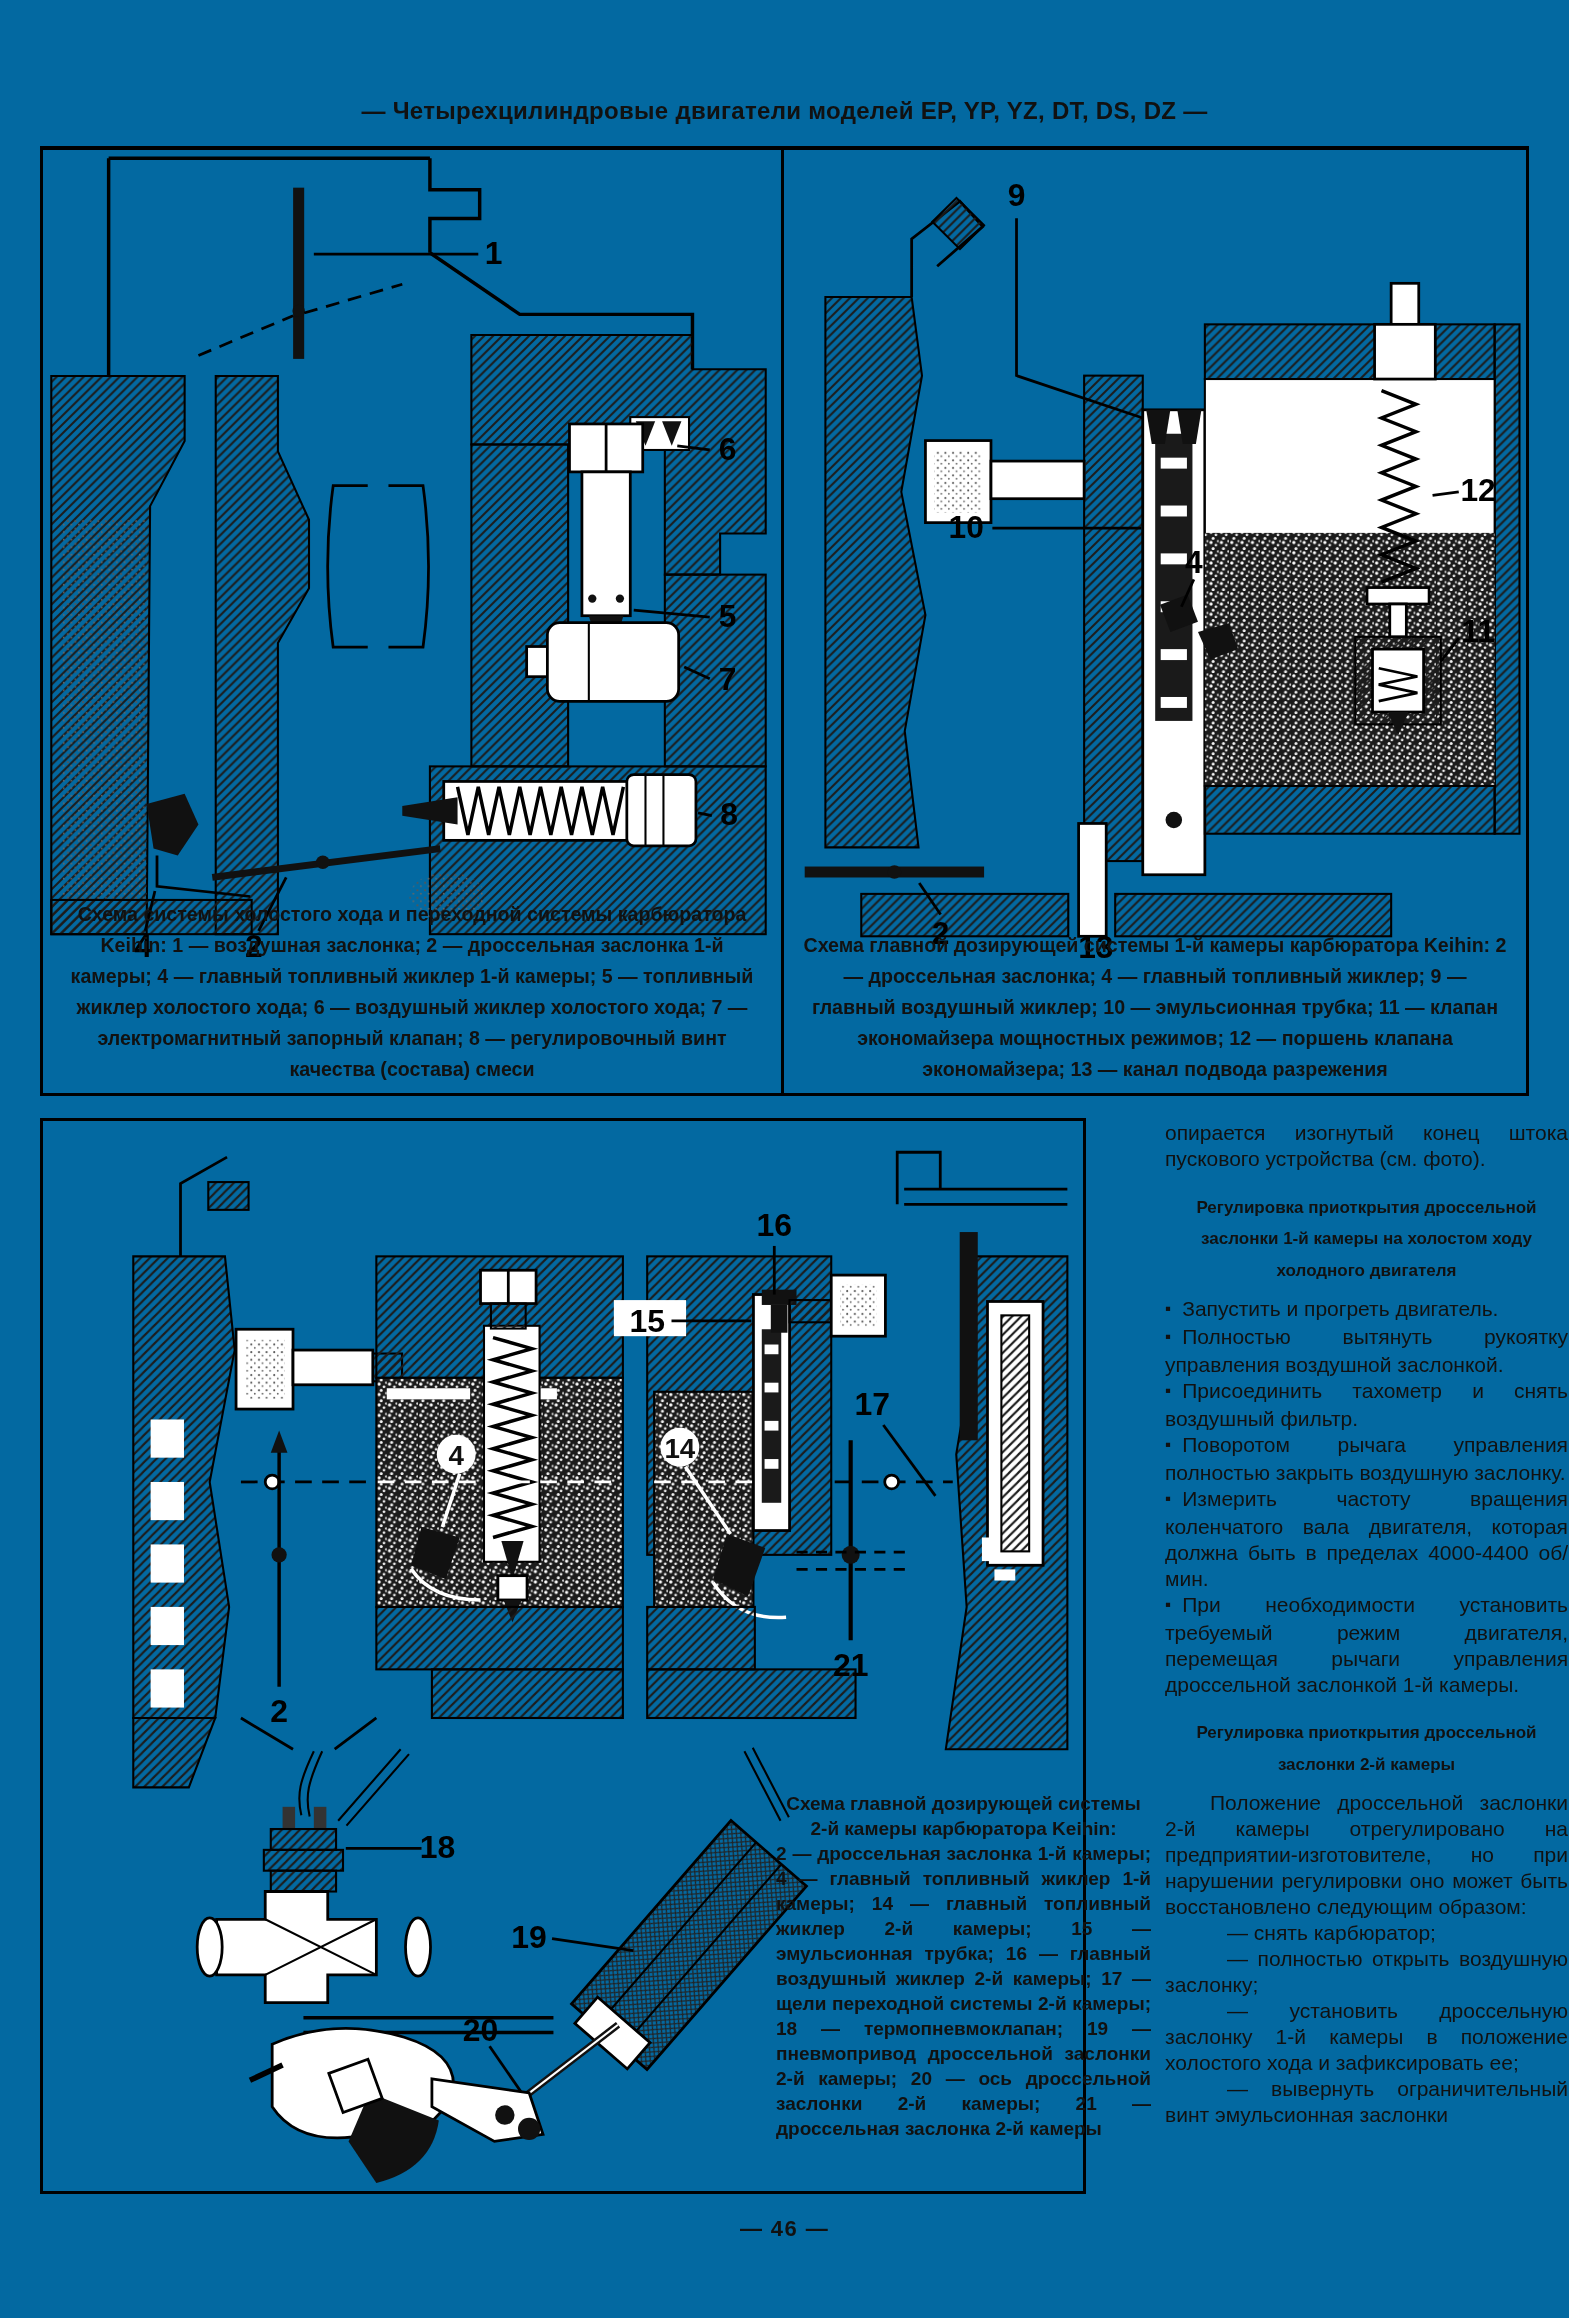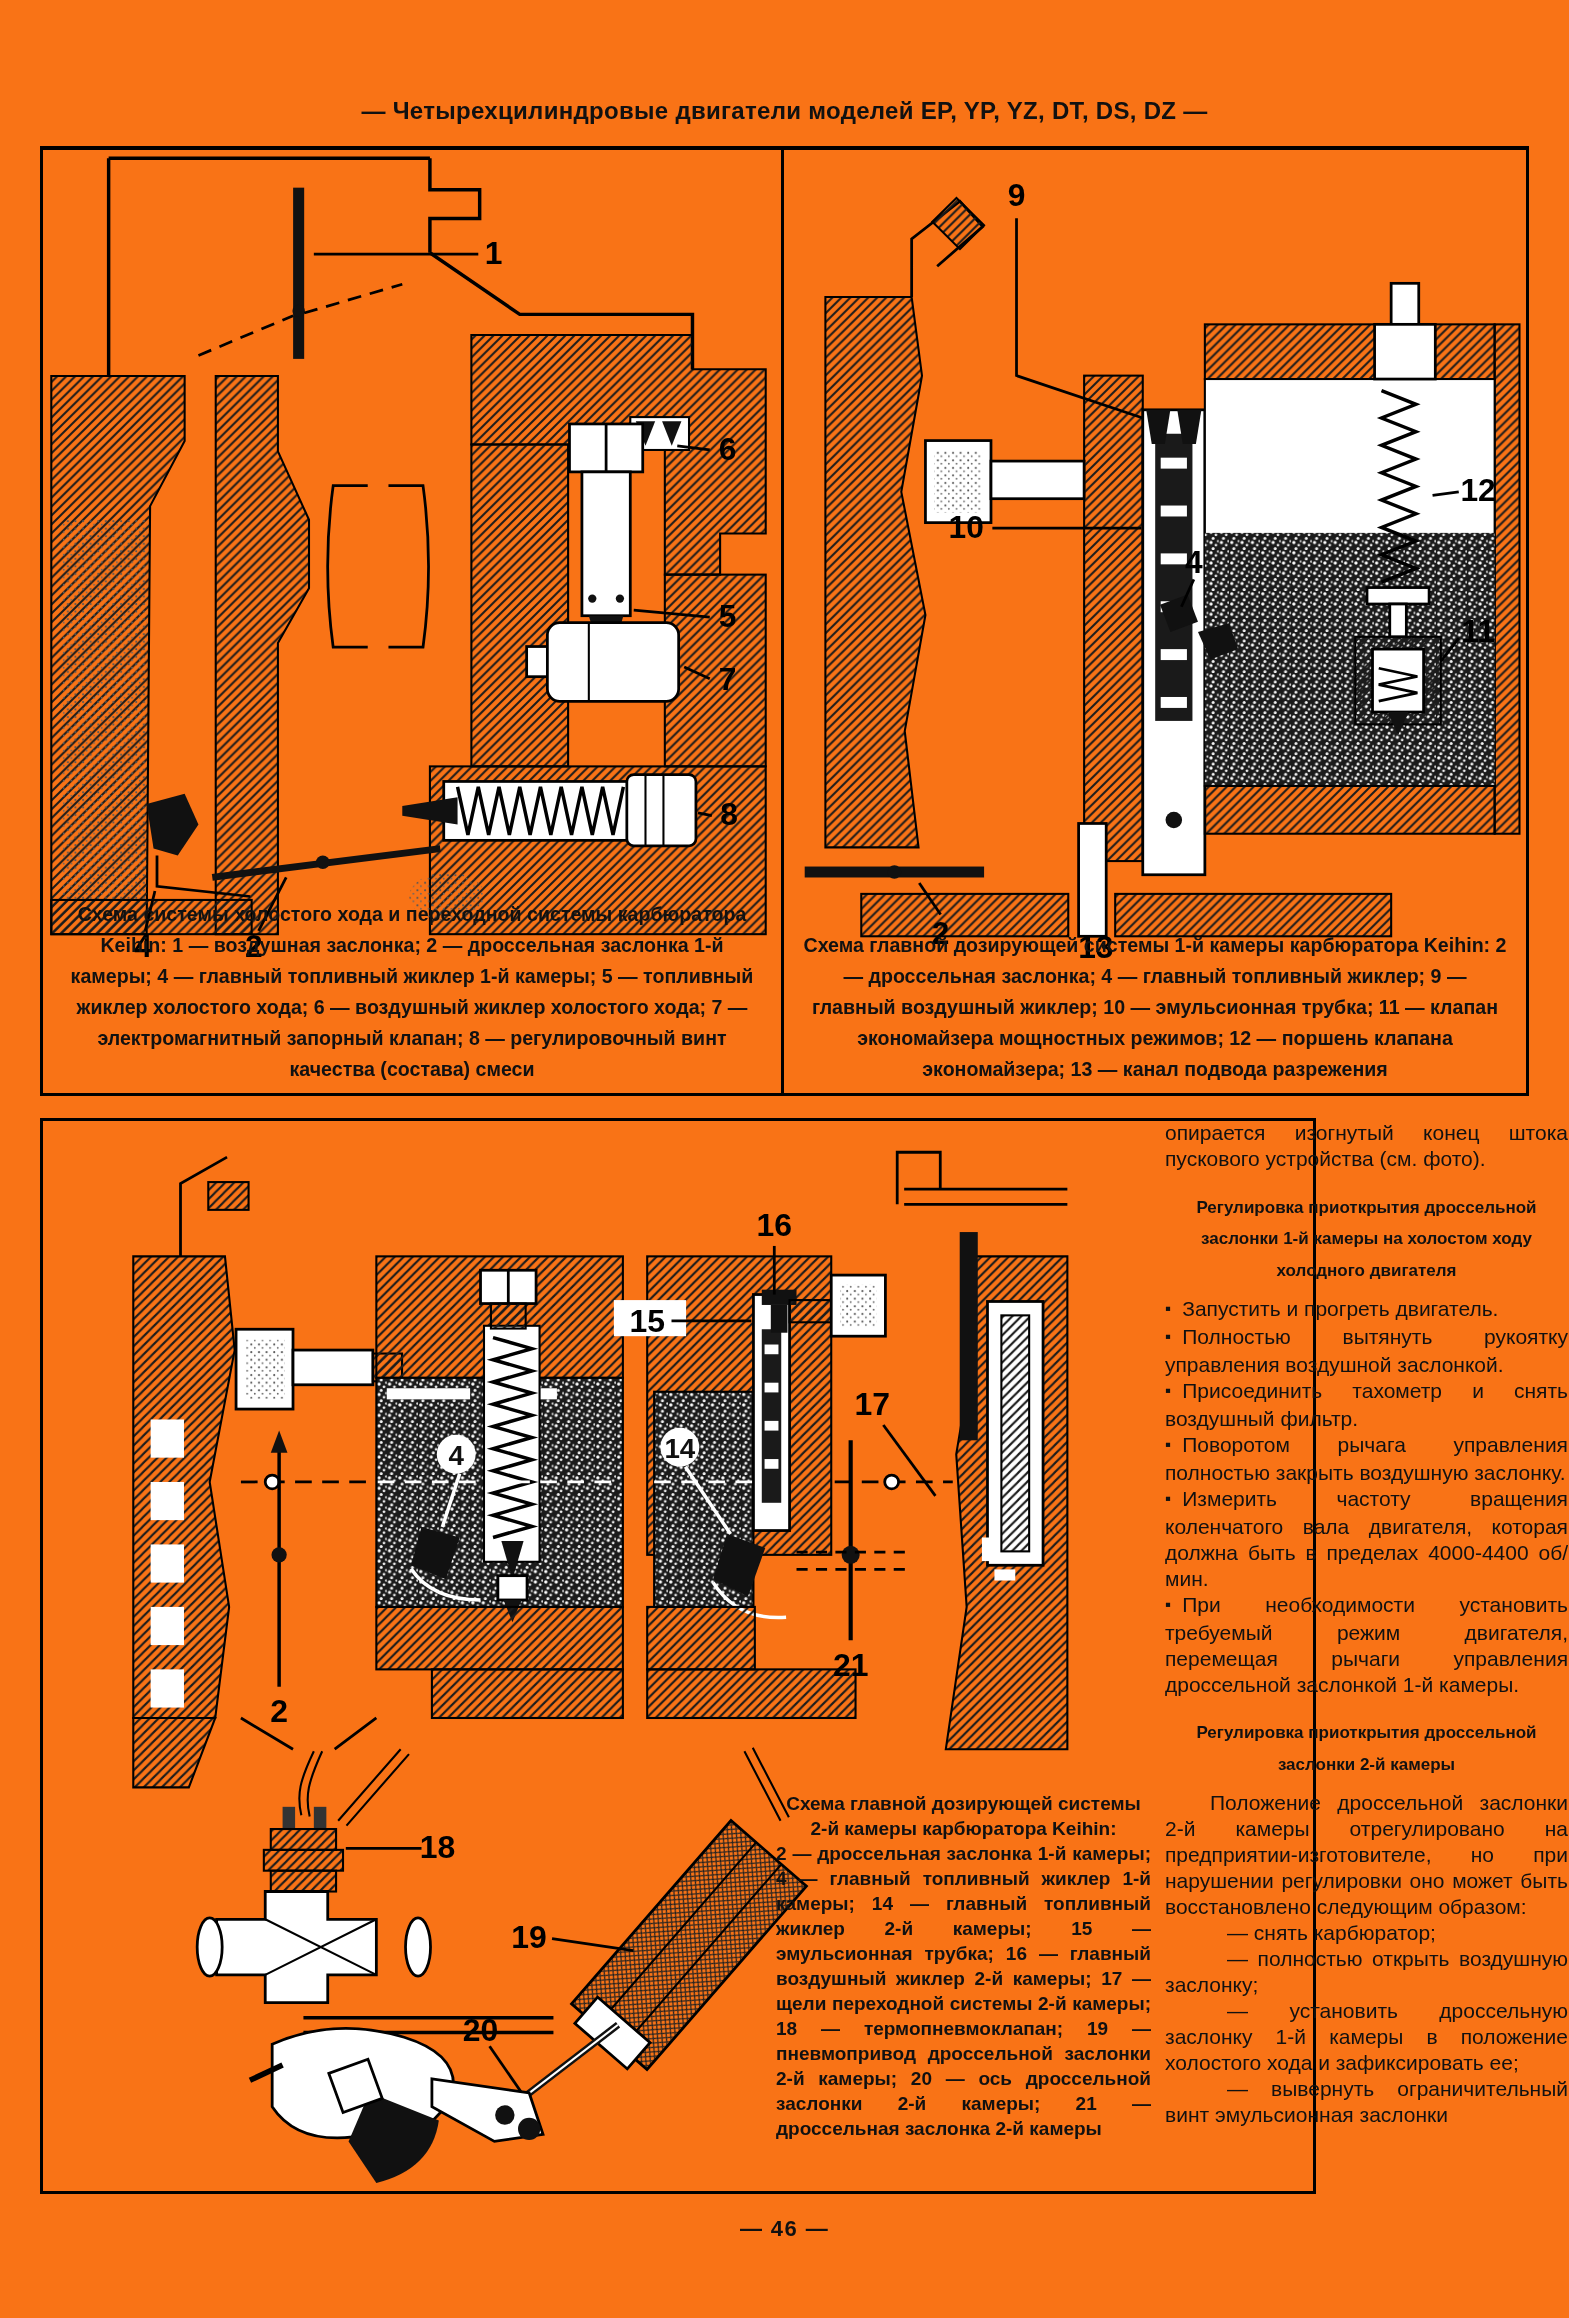--- a/index.html
+++ b/index.html
@@ -1,28 +1,28 @@
 <!DOCTYPE html>
 <html style="font-size:11.2px"><head>
 <meta charset="utf-8">
 <style>
   html,body{margin:0;padding:0;background:#d9d9d4;}
-  .page{position:relative;width:1569px;height:2319px;margin:0 auto;background:#f97316;
+  .page{position:relative;width:1569px;height:2319px;margin:0 auto;background:#0369a1;
         font-family:"Liberation Sans","DejaVu Sans",sans-serif;color:#111;overflow:hidden;}
   .hdr{position:absolute;top:97px;left:0;width:100%;text-align:center;
        font-size:24px;font-weight:700;letter-spacing:0.3px;}
   .topbox{position:absolute;left:40px;top:146px;width:1489px;height:950px;
           border:3.5px solid #000;border-top-width:4.9px;display:flex;box-sizing:border-box;}
   .cell{position:relative;box-sizing:border-box;}
   .cell1{width:738px;}
   .cell2{flex:1;border-left:3.5px solid #000;}
   svg.fig{display:block;}
   .cap{position:absolute;left:0;bottom:8.4px;width:100%;padding:0 18px;box-sizing:border-box;
        text-align:center;font-weight:700;font-size:19.6px;line-height:31px;}
-  .botbox{position:absolute;left:40px;top:1118px;width:1276px;height:1076px;
+  .botbox{position:absolute;left:40px;top:1118px;width:1046px;height:1076px;
           border:3.5px solid #000;box-sizing:border-box;}
   .cap3{position:absolute;left:733px;top:670px;width:375px;font-weight:700;
         font-size:19px;line-height:25px;}
   .cap3 .t{text-align:center;}
   .cap3 .i{text-align:justify;}
   .col{position:absolute;left:1165px;top:1120px;width:403px;font-size:21px;
        line-height:26px;text-align:justify;}
   .col p{margin:0;}
   .col h3{font-size:17px;line-height:31.5px;margin:19.6px 0 9.8px;text-align:center;}
   .col .bm{display:inline-block;font-size:17px;margin-right:11.2px;transform:translateY(-2.1px);}

